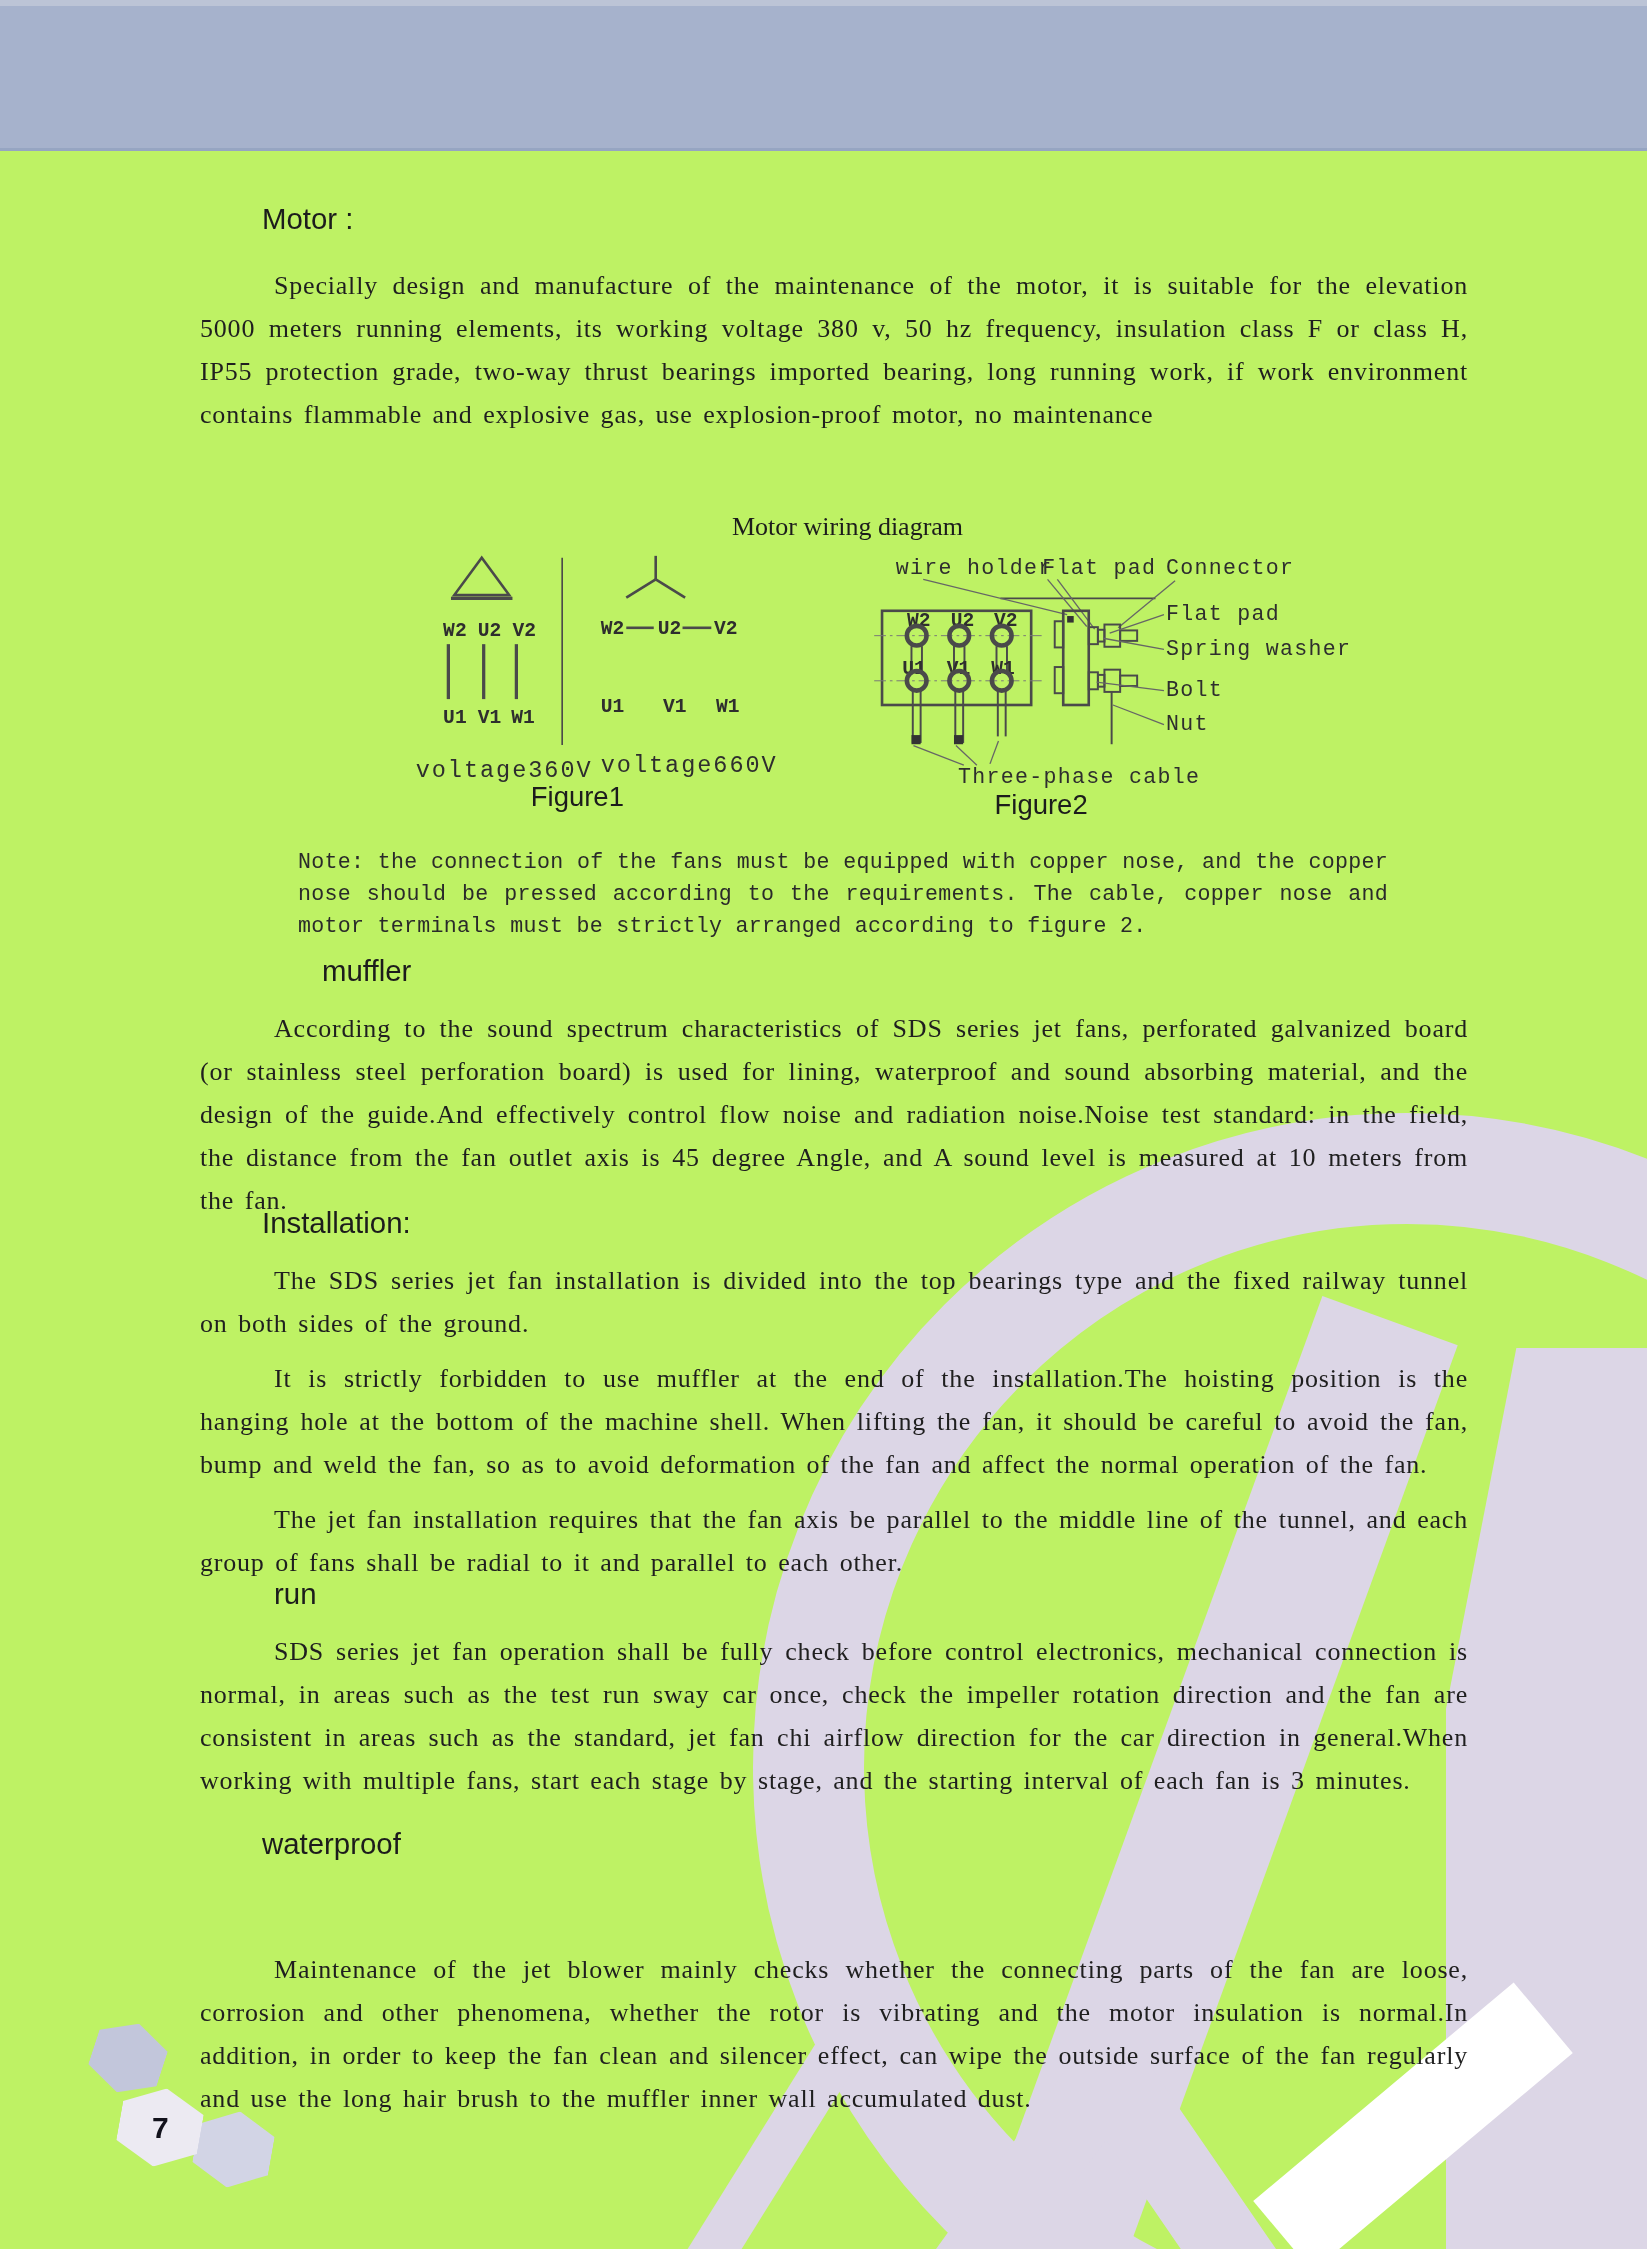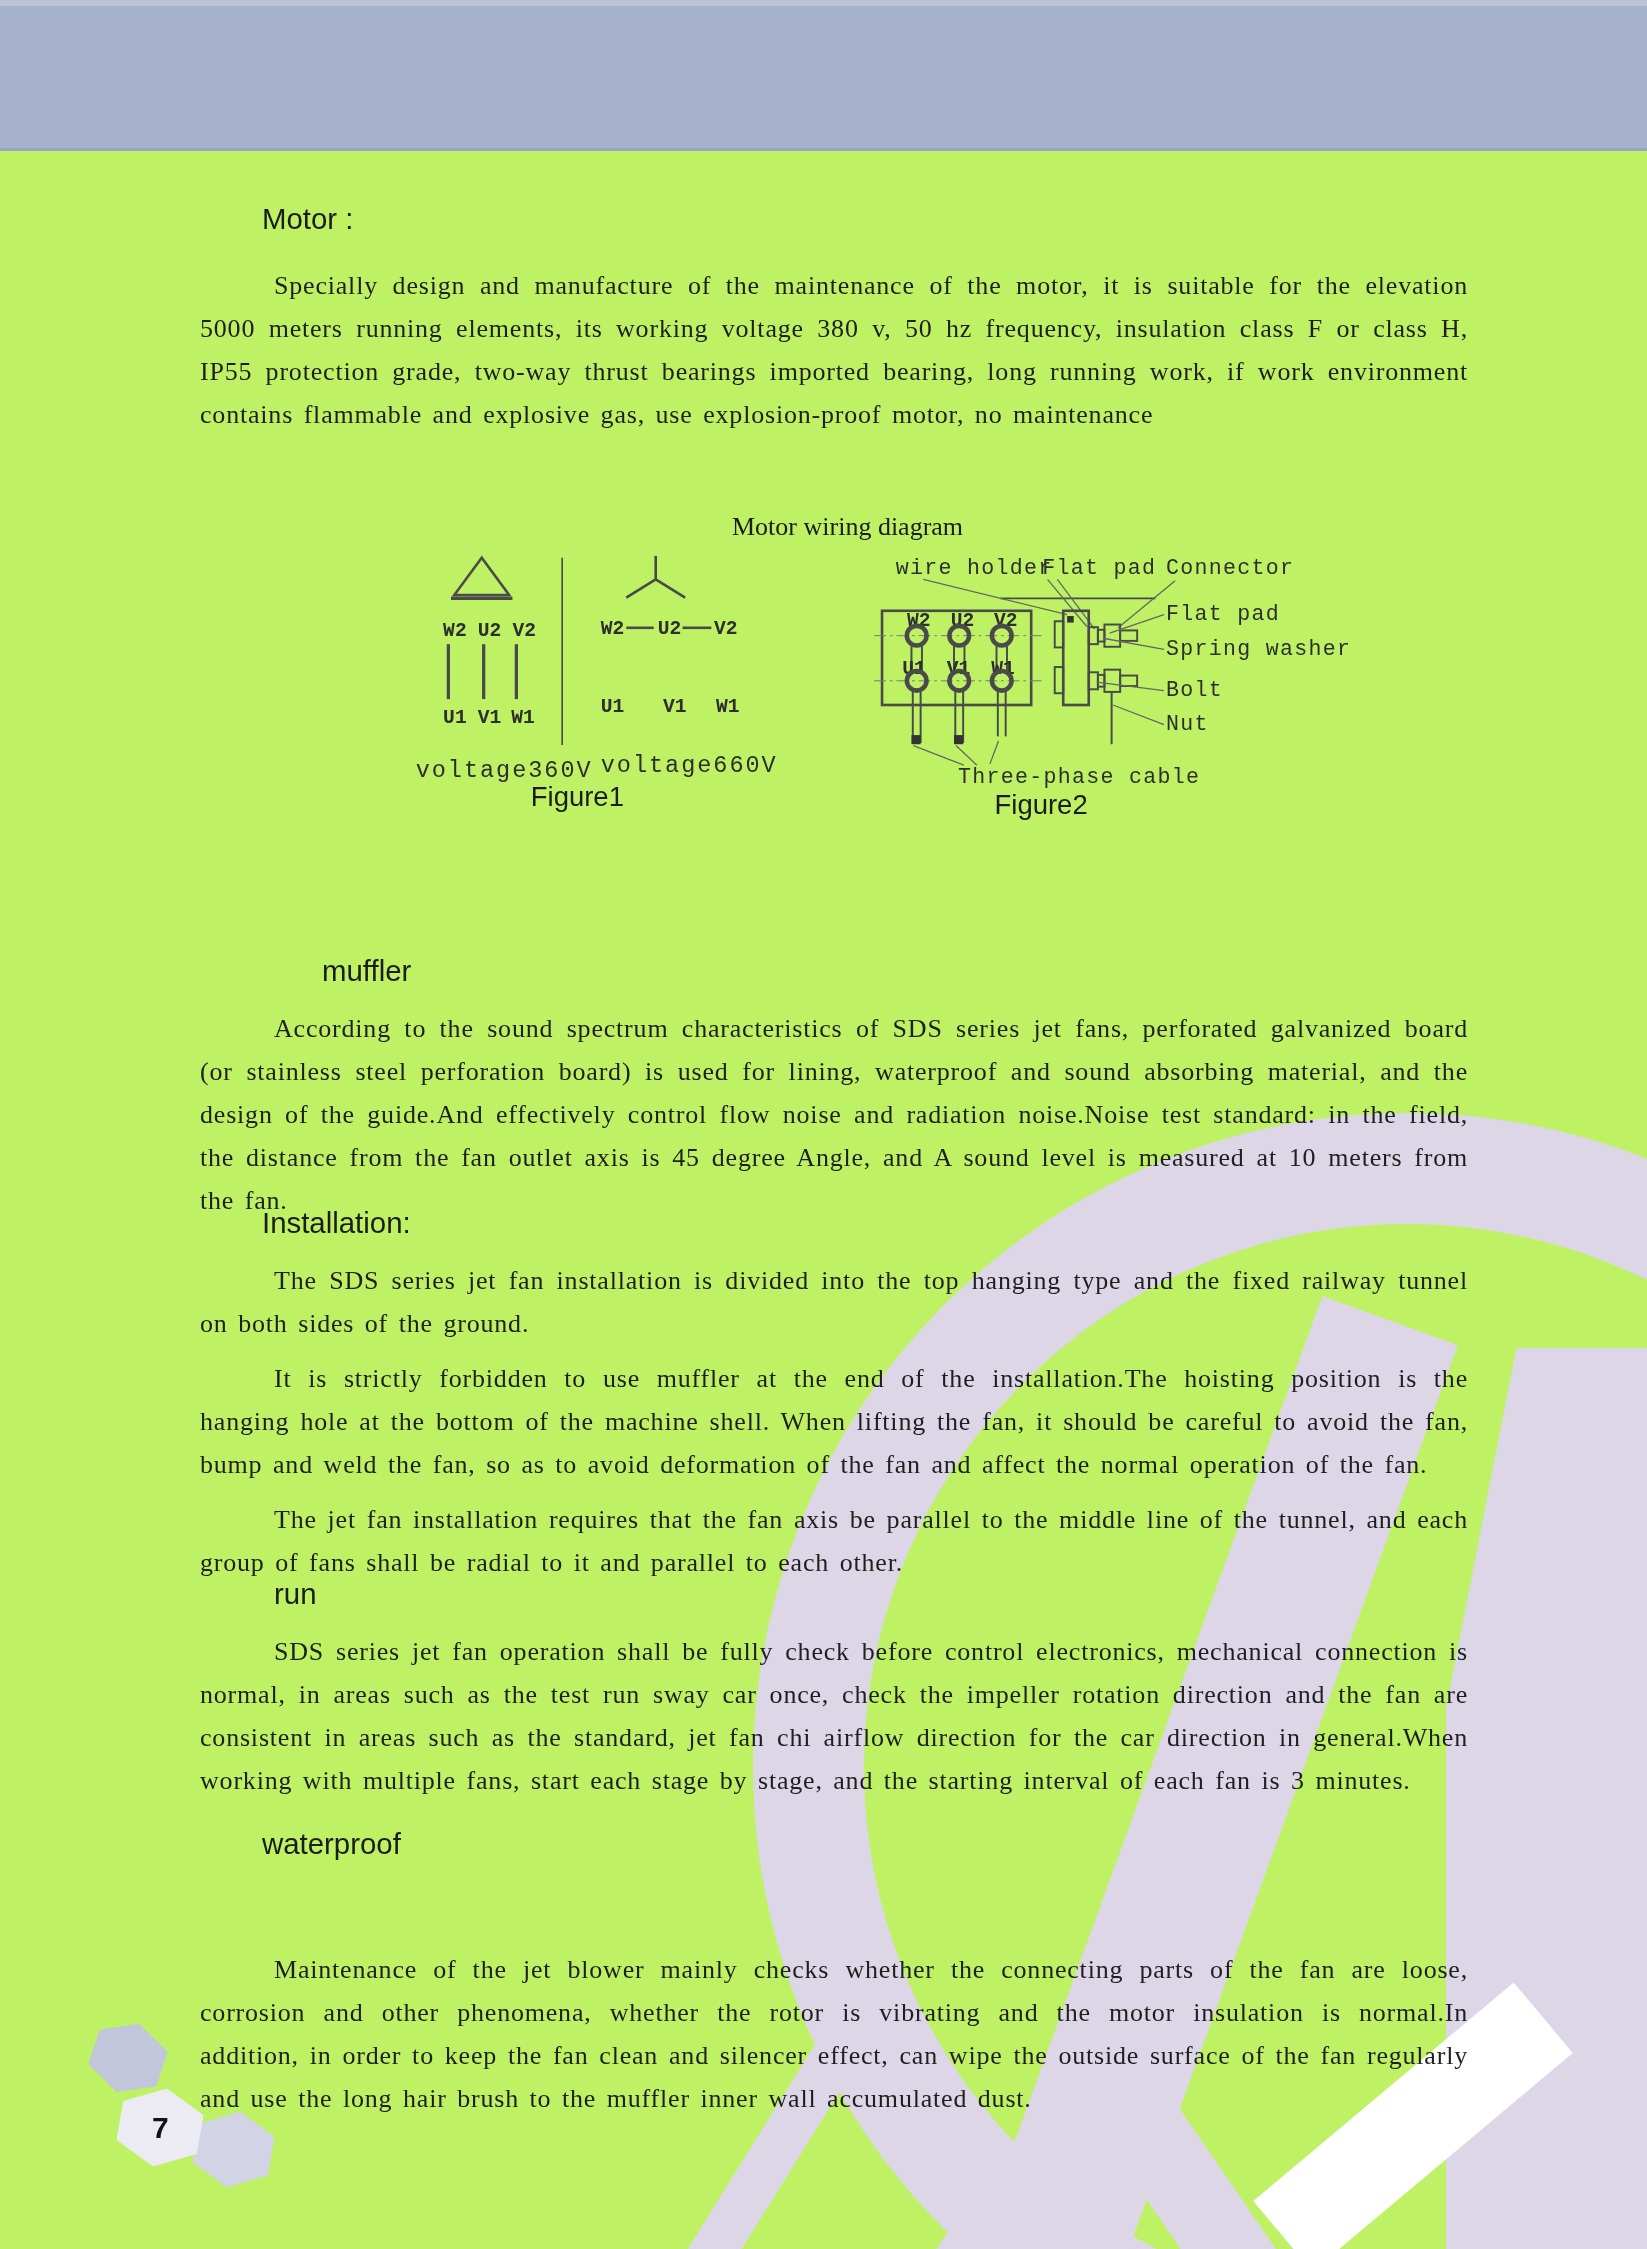--- a/index.html
+++ b/index.html
@@ -179,29 +179,30 @@
       <line x1="1178" y1="270" x2="1100" y2="240" class="ld"></line>
 
       <line x1="795" y1="302" x2="872" y2="332" class="ld"></line>
       <line x1="860" y1="302" x2="892" y2="332" class="ld"></line>
       <line x1="925" y1="295" x2="912" y2="330" class="ld"></line>
       <text x="863" y="360" class="t-anno">Three-phase cable</text>
     </g>
     <text x="919" y="407" class="t-cap">Figure2</text>
   </svg>
 
+  <div class="note">Note: the connection of the fans must be equipped with copper nose, and the copper nose should be pressed according to the requirements. The cable, copper nose and motor terminals must be strictly arranged according to figure 2.</div>
 
   <div class="heading" style="left:275px;top:954px;margin-left:47px;">muffler</div>
   <div class="body-text" style="top:995px;">
     <p>According to the sound spectrum characteristics of SDS series jet fans, perforated galvanized board (or stainless steel perforation board) is used for lining, waterproof and sound absorbing material, and the design of the guide.And effectively control flow noise and radiation noise.Noise test standard: in the field, the distance from the fan outlet axis is 45 degree Angle, and A sound level is measured at 10 meters from the fan.</p>
   </div>
 
   <div class="heading" style="left:262px;top:1206px;">Installation:</div>
   <div class="body-text" style="top:1247px;">
-    <p>The SDS series jet fan installation is divided into the top hanging type and the fixed railway tunnel on both sides of the ground.</p>
+    <p>The SDS series jet fan installation is divided into the top bearings type and the fixed railway tunnel on both sides of the ground.</p>
     <p>It is strictly forbidden to use muffler at the end of the installation.The hoisting position is the hanging hole at the bottom of the machine shell. When lifting the fan, it should be careful to avoid the fan, bump and weld the fan, so as to avoid deformation of the fan and affect the normal operation of the fan.</p>
     <p>The jet fan installation requires that the fan axis be parallel to the middle line of the tunnel, and each group of fans shall be radial to it and parallel to each other.</p>
   </div>
 
   <div class="heading" style="left:274px;top:1577px;">run</div>
   <div class="body-text" style="top:1618px;">
     <p>SDS series jet fan operation shall be fully check before control electronics, mechanical connection is normal, in areas such as the test run sway car once, check the impeller rotation direction and the fan are consistent in areas such as the standard, jet fan chi airflow direction for the car direction in general.When working with multiple fans, start each stage by stage, and the starting interval of each fan is 3 minutes.</p>
   </div>
 
   <div class="heading" style="left:262px;top:1827px;">waterproof</div>

